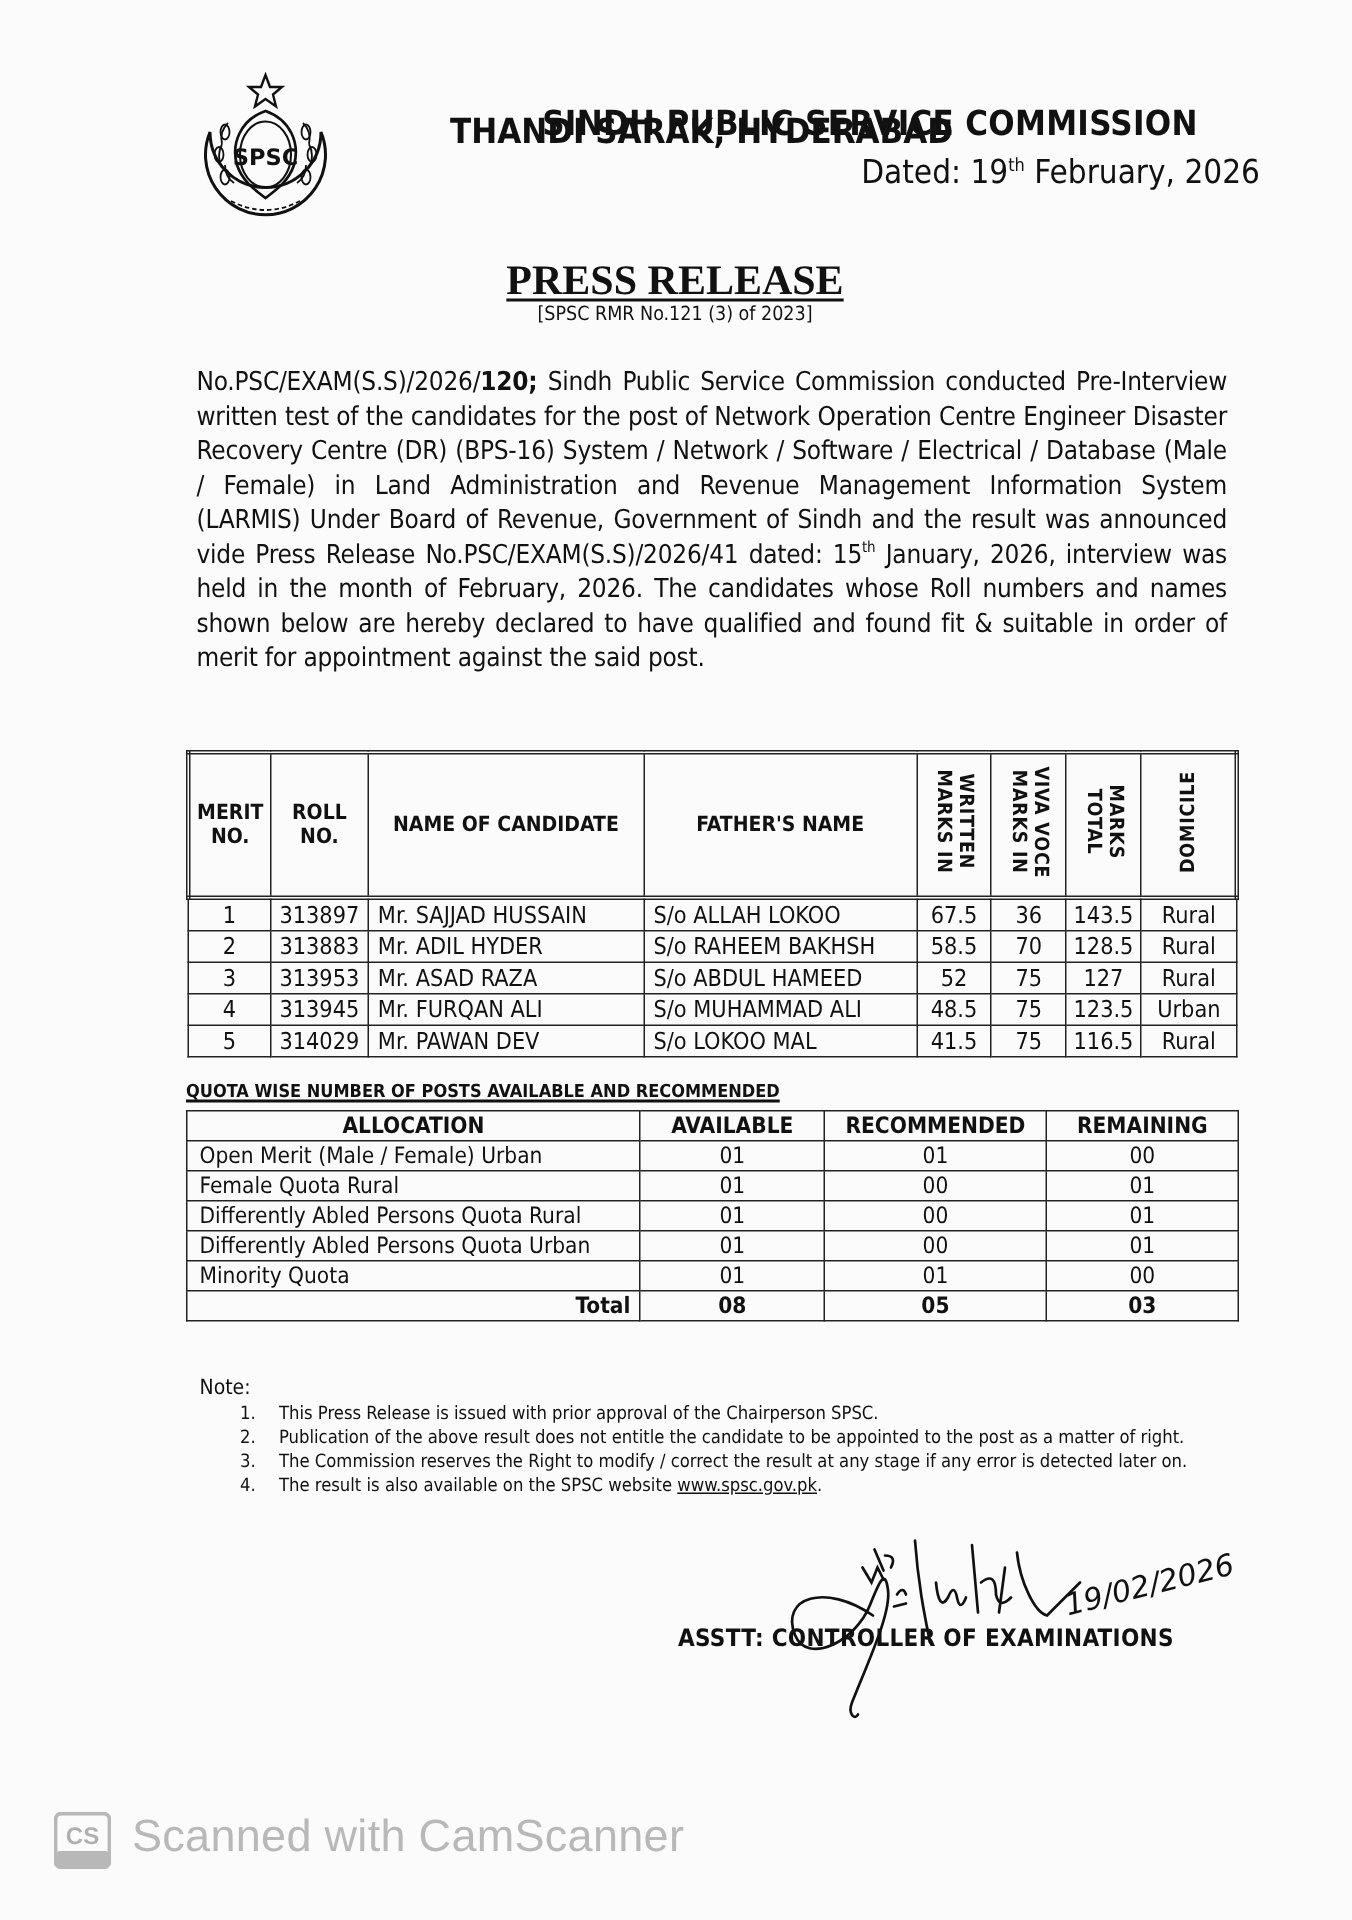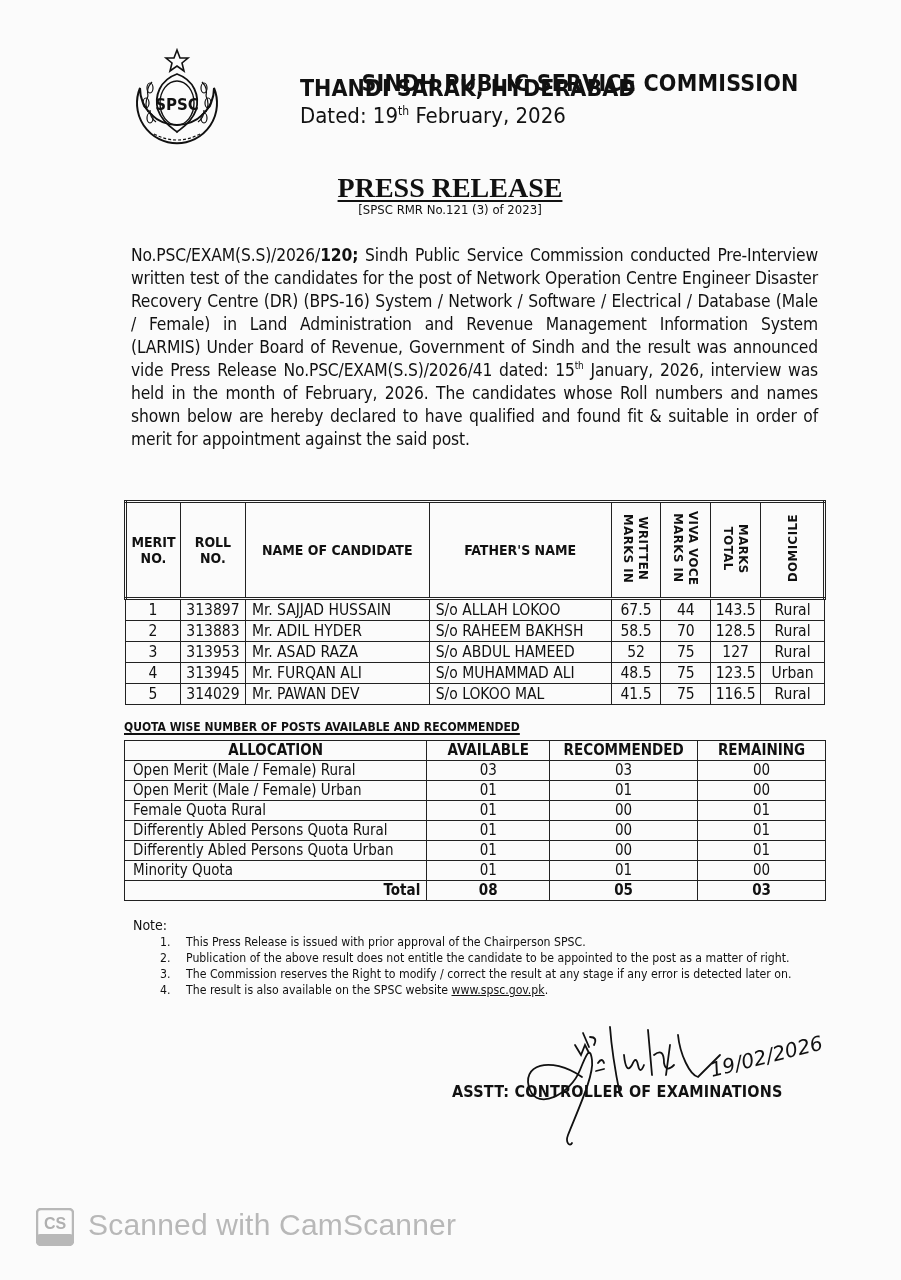--- a/index.html
+++ b/index.html
@@ -8,21 +8,21 @@
     background: #fbfbfb;
     font-family: "DejaVu Sans Condensed", "DejaVu Sans", "Liberation Sans", sans-serif;
     color: #111;
   }
   .abs { position: absolute; }
 
   
   .logo { left: 124px; top: 48px; width: 106px; height: 106px; }
   .org-line1 { left: 300px; width: 560px; top: 46px; text-align: center; font-weight: bold; font-size: 23px; letter-spacing: 0.2px; margin-top: 24px; }
   .org-line2 { left: 300px; width: 560px; top: 75px; text-align: left; font-weight: bold; font-size: 23px; }
-  .org-date  { left: 300px; width: 540px; top: 103px; text-align: left; font-size: 22px; }
+  .org-date  { left: 300px; width: 540px; top: 103px; text-align: right; font-size: 22px; }
   .org-date sup { font-size: 12px; }
 
   .pr-title { left: 250px; width: 400px; top: 172px; text-align: center; font-family: "Liberation Serif", "DejaVu Serif", serif; font-weight: bold; font-size: 28px; text-decoration: underline; text-decoration-thickness: 2px; text-underline-offset: 3px; }
   .pr-ref { left: 250px; width: 400px; top: 202px; text-align: center; font-size: 13px; }
 
   .body-text {
     left: 131px; top: 244px; width: 687px;
     font-size: 17.3px; line-height: 23px; text-align: justify;
     letter-spacing: -0.15px;
   }
@@ -121,21 +121,21 @@
       <th class="vert"><span>DOMICILE</span></th>
     </tr>
   </thead>
   <tbody>
     <tr>
       <td class="c">1</td>
       <td class="c">313897</td>
       <td class="l">Mr. SAJJAD HUSSAIN</td>
       <td class="l">S/o ALLAH LOKOO</td>
       <td class="c">67.5</td>
-      <td class="c">44</td>
+      <td class="c">36</td>
       <td class="c">143.5</td>
       <td class="c">Rural</td>
     </tr>
     <tr>
       <td class="c">2</td>
       <td class="c">313883</td>
       <td class="l">Mr. ADIL HYDER</td>
       <td class="l">S/o RAHEEM BAKHSH</td>
       <td class="c">58.5</td>
       <td class="c">70</td>
@@ -186,26 +186,20 @@
     </colgroup>
   <thead>
     <tr>
       <th>ALLOCATION</th>
       <th>AVAILABLE</th>
       <th>RECOMMENDED</th>
       <th>REMAINING</th>
     </tr>
   </thead>
   <tbody>
-    <tr>
-      <td class="alloc">Open Merit (Male / Female) Rural</td>
-      <td class="num">03</td>
-      <td class="num">03</td>
-      <td class="num">00</td>
-    </tr>
     <tr>
       <td class="alloc">Open Merit (Male / Female) Urban</td>
       <td class="num">01</td>
       <td class="num">01</td>
       <td class="num">00</td>
     </tr>
     <tr>
       <td class="alloc">Female Quota Rural</td>
       <td class="num">01</td>
       <td class="num">00</td>

